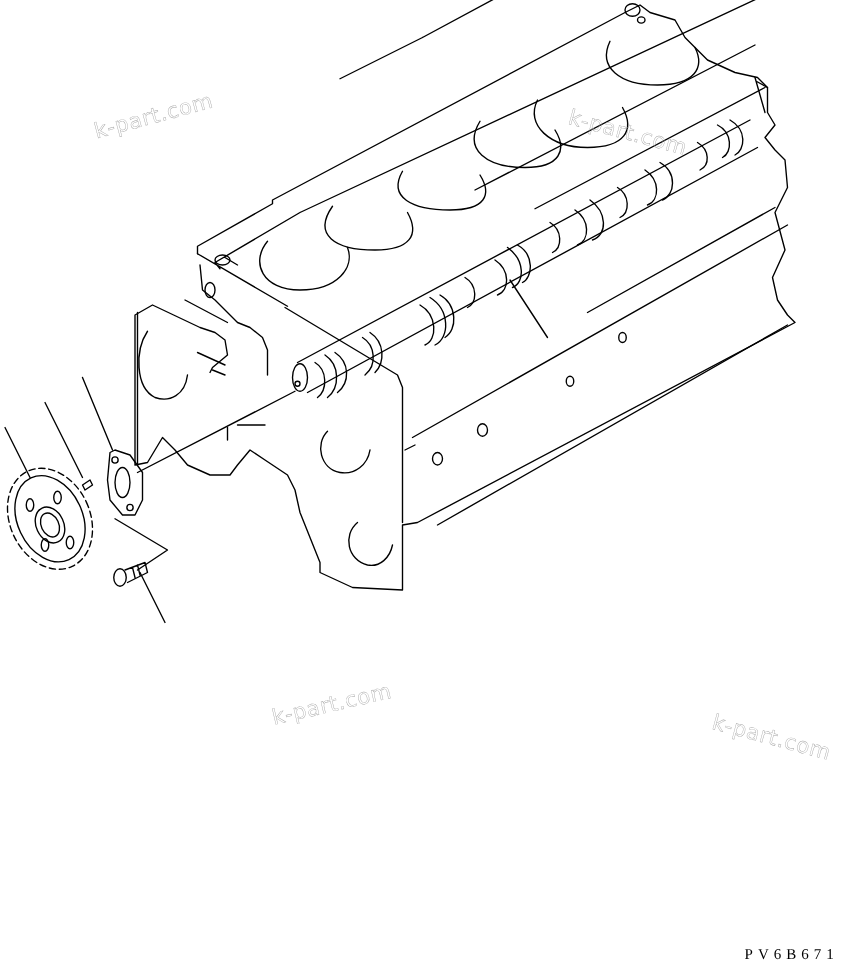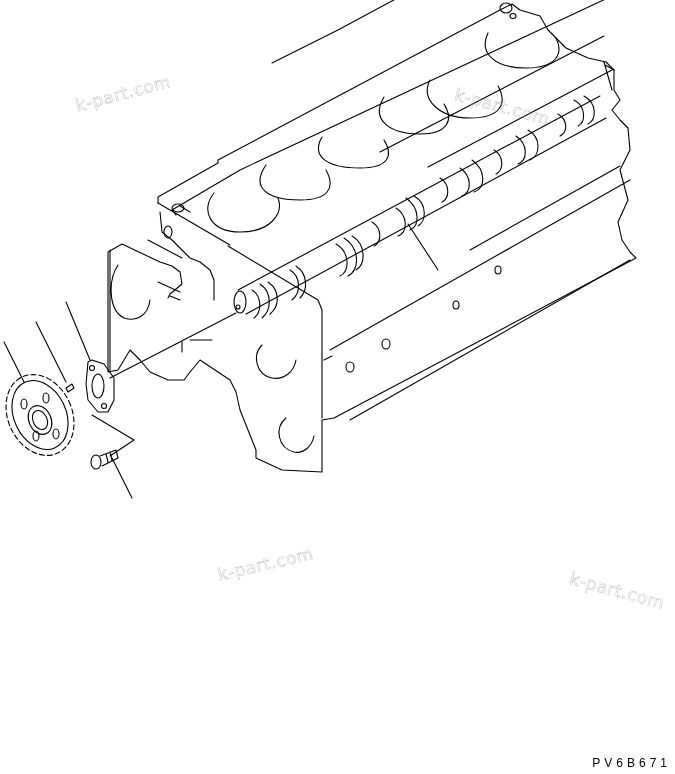--- a/index.html
+++ b/index.html
@@ -1,20 +1,20 @@
 <!DOCTYPE html>
 <html><head>
 <meta charset="utf-8">
 <style>
   html,body{margin:0;padding:0;background:#ffffff;}
   body{width:675px;height:774px;position:relative;overflow:hidden;font-family:"DejaVu Sans",sans-serif;}
   #canvas{position:absolute;left:0;top:0;width:675px;height:774px;}
   svg .ln{fill:none;stroke:#000;stroke-width:1.1;stroke-linejoin:round;stroke-linecap:round;}
   .wm{position:absolute;color:#b4b4b4;font-family:"DejaVu Sans",sans-serif;font-size:17px;letter-spacing:0.5px;white-space:nowrap;transform-origin:left center;-webkit-text-stroke:0.3px #a0a0a0;color:transparent;}
-  .code{position:absolute;right:4px;top:756px;font-family:Liberation Sans, sans-serif;font-size:12px;letter-spacing:4px;color:#000;}
+  .code{position:absolute;right:4px;top:756px;font-family:Liberation Serif, serif;font-size:12px;letter-spacing:4px;color:#000;}
 </style>
 </head>
 <body>
 
 <div id="canvas">
 <svg width="675" height="774" viewBox="0 0 675 774">
 
   <g>
     <path class="ln" d="M158,203 L158,197 L218,163 L218,160 L500,10 L512,4 L520,10 L540,16 L548,30 L556,38 L566,48 L588,58 L606,62 L614,70 L614,90 L620,100 L612,110 L620,120 L628,128 L630,150 L620,170 L628,200 L618,222 L622,240 L630,252 L636,258 L334,418 L322,420 L322,472 L282,470 L256,458 L256,450 L248,430 L240,410 L236,392 L230,380 L212,368 L200,360 L190,372 L184,380 L168,380 L150,372 L140,360 L130,350 L118,370 L108,372 L108,252 L122,244 L160,262 L172,266 L180,272 L182,284 L170,294 L168,298"></path>
 

